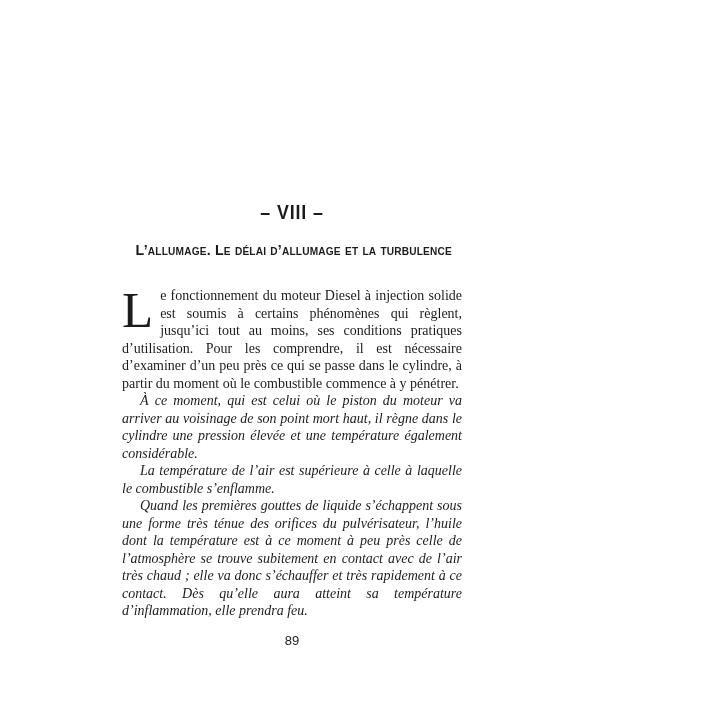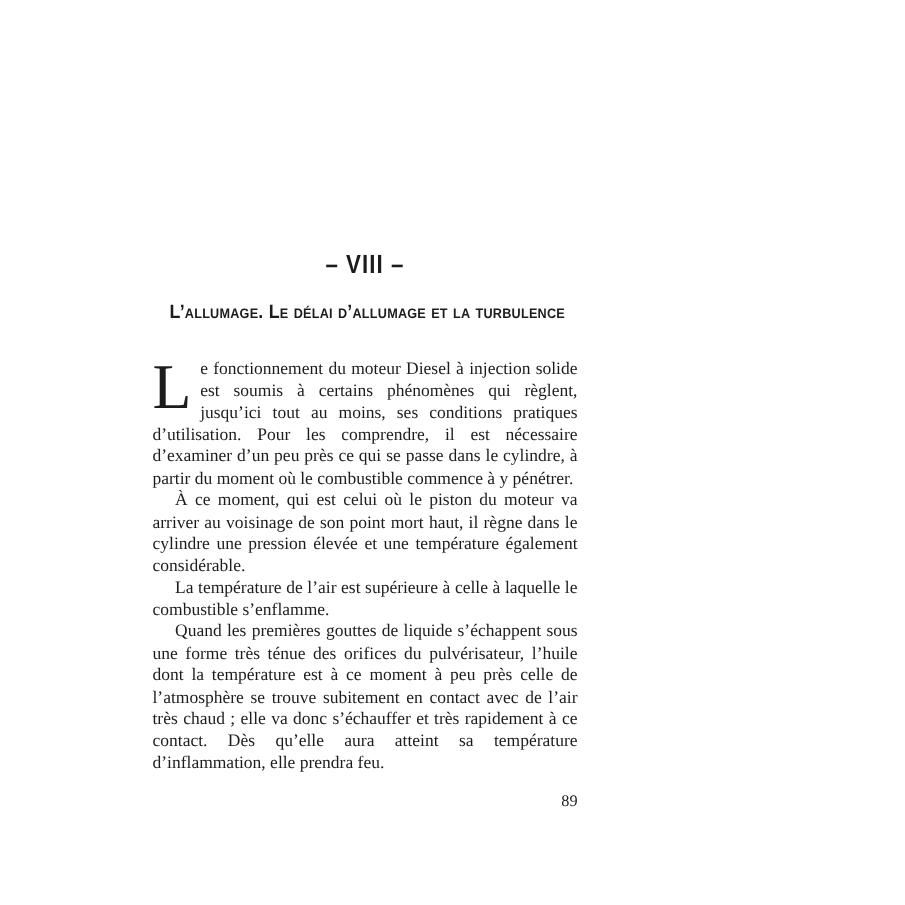--- a/index.html
+++ b/index.html
@@ -47,34 +47,35 @@
     font-family: "Liberation Serif", serif;
     font-size: 14px;
     line-height: 17.5px;
     text-align: justify;
   }
   .para {
     margin: 0;
   }
   .para.indent {
     text-indent: 18px;
+    font-style: italic;
   }
   .dropcap {
     float: left;
     font-family: "Liberation Serif", serif;
     font-size: 51px;
     line-height: 42px;
     padding: 2px 7px 0 0;
     font-weight: 400;
   }
   .page-number {
     margin-top: 13px;
-    font-family: Liberation Serif, serif;
+    font-family: Liberation Sans, sans-serif;
     font-size: 13px;
-    text-align: right;
+    text-align: center;
   }
 </style>
 </head>
 <body>
 
 <div class="page">
   <div class="content">
 
     <h1 class="chapter-num">– VIII –</h1>
 

